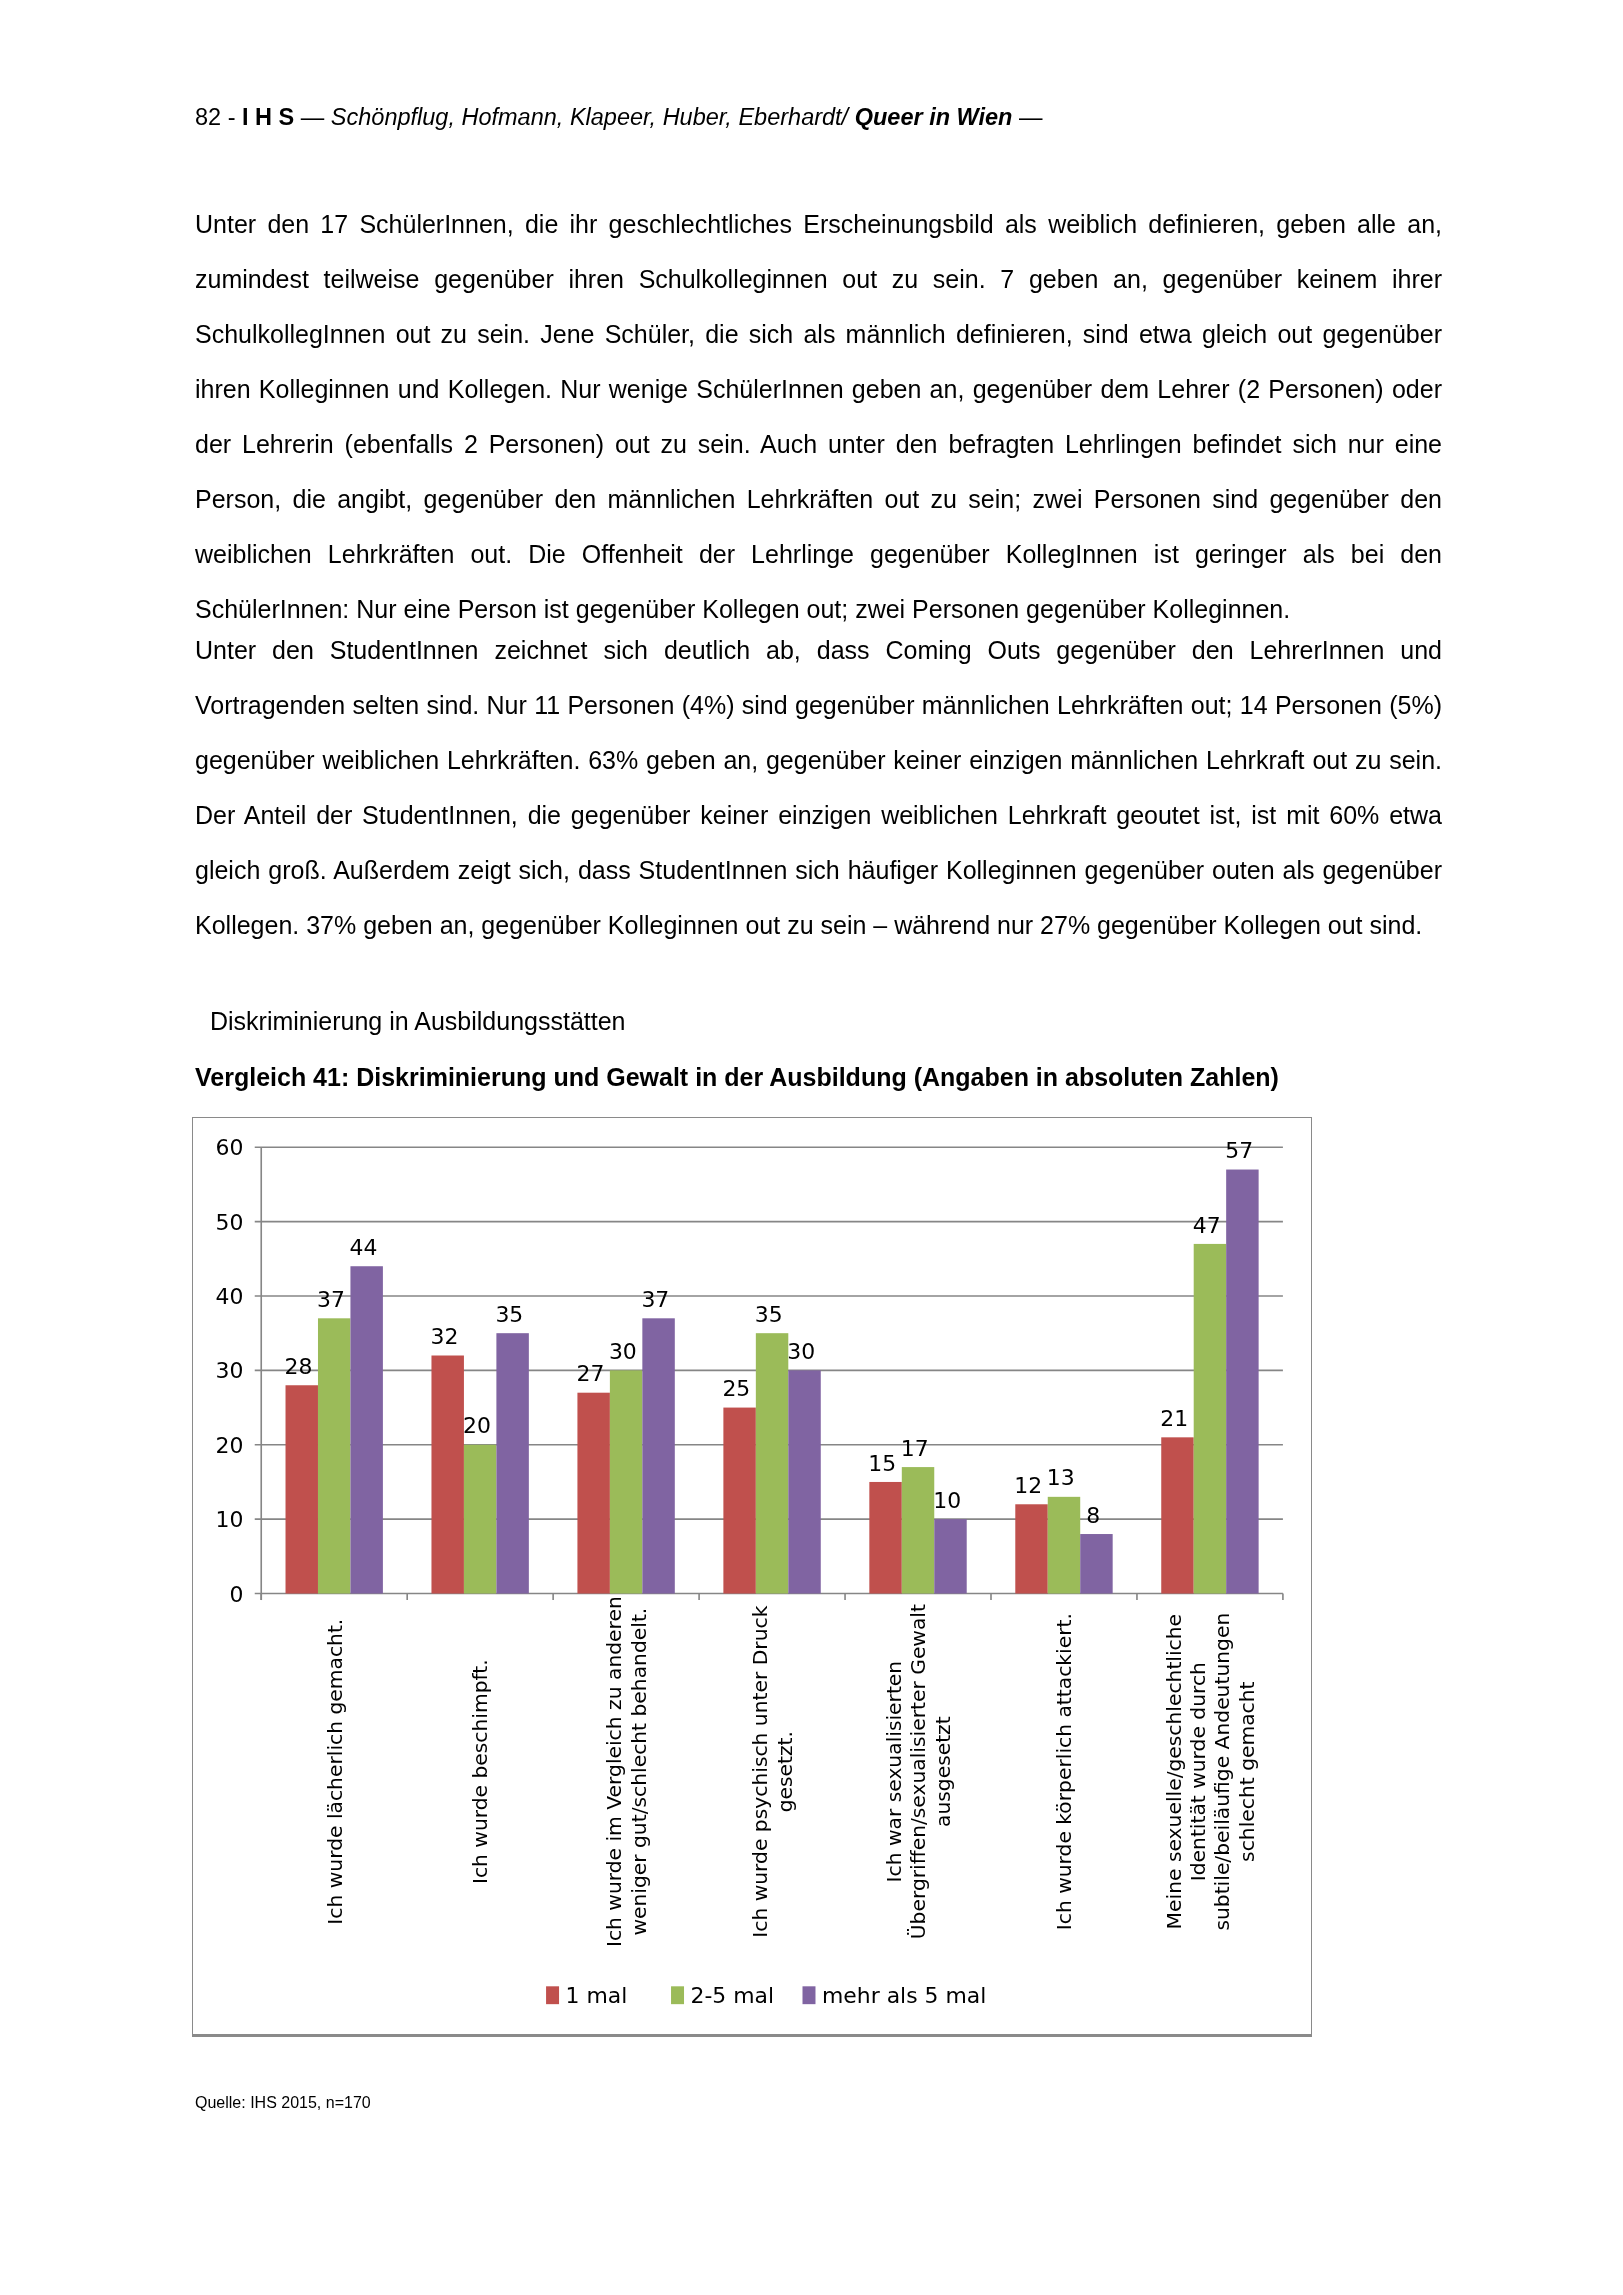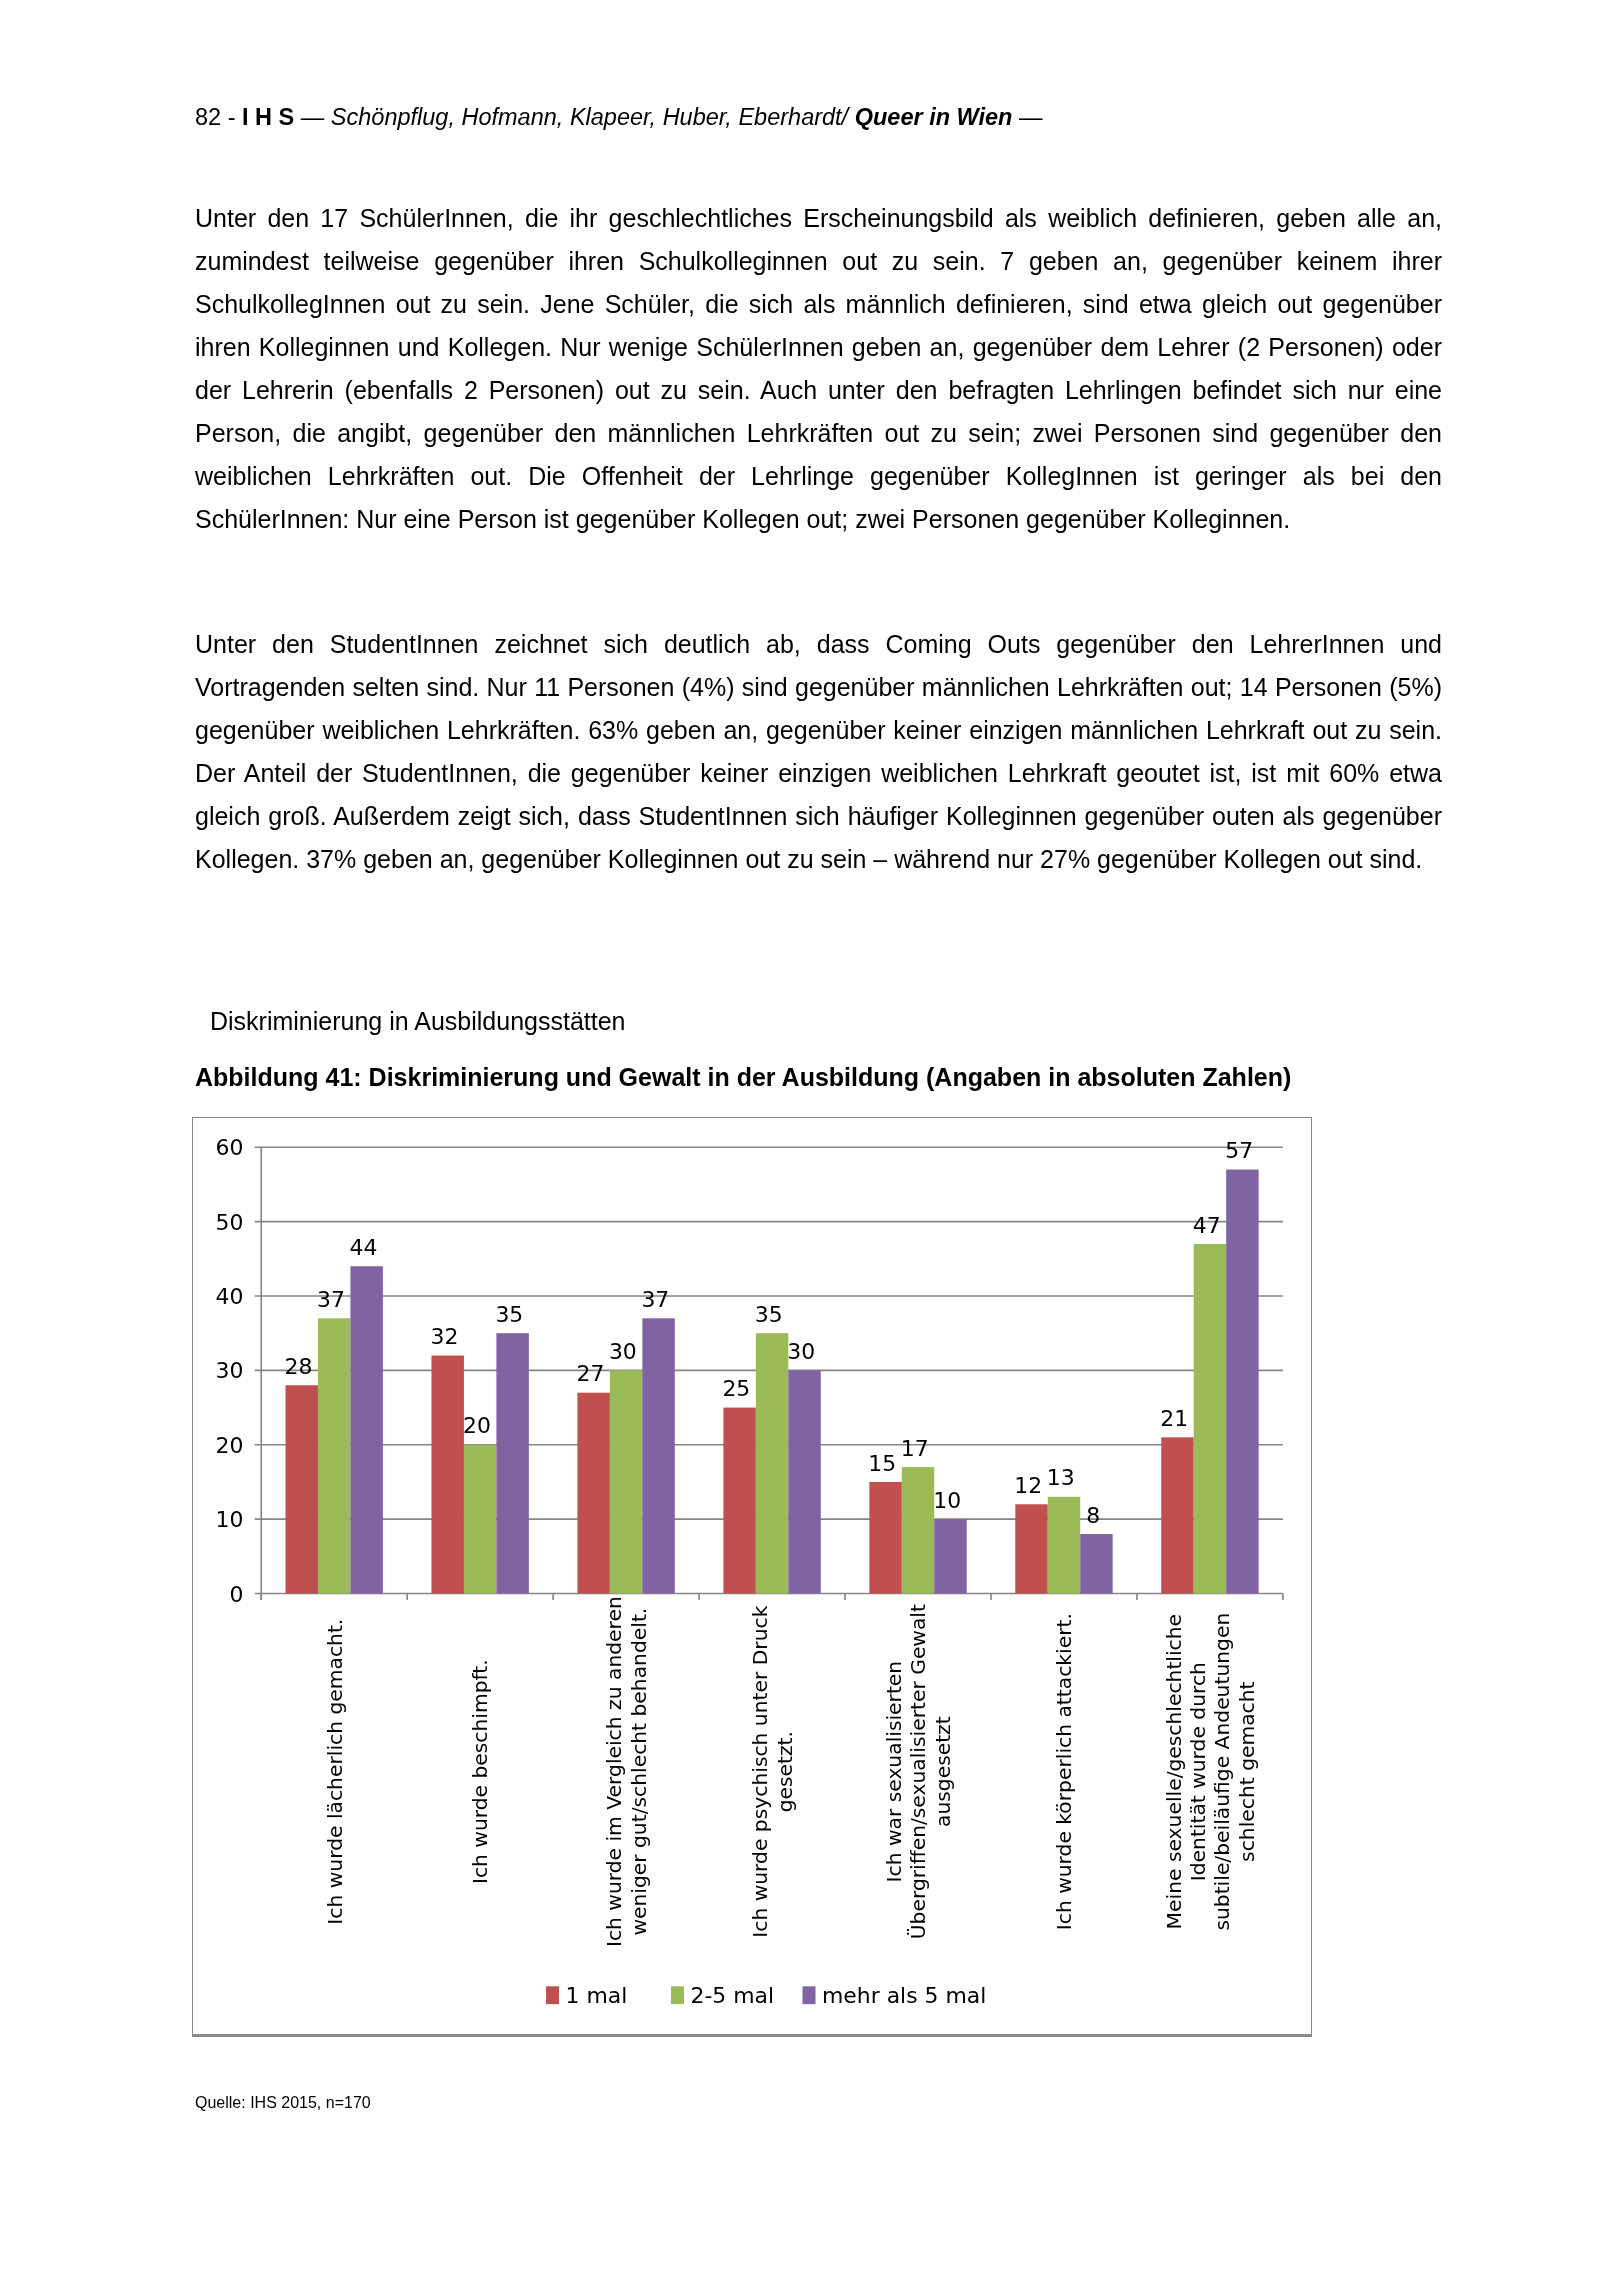--- a/index.html
+++ b/index.html
@@ -1,21 +1,21 @@
 <!DOCTYPE html>
 <html style="font-size:13px"><head>
 <meta charset="utf-8">
 <style>
   html, body { margin:0; padding:0; background:#ffffff; }
   body { width:1623px; height:2295px; position:relative; overflow:hidden; font-family:"Liberation Sans", sans-serif; color:#000; }
   .header { position:absolute; left:195px; top:104px; font-size:23.5px; white-space:nowrap; }
   .header .b { font-weight:bold; }
   .header .i { font-style:italic;margin-top:14px; }
   .header .bi { font-weight:bold; font-style:italic;margin-top:24px; }
-  .para { position:absolute; left:195px; width:1247px; font-size:25px; line-height:43px; text-align:justify; }
+  .para { position:absolute; left:195px; width:1247px; font-size:25px; line-height:55px; text-align:justify; }
   .para p { margin:0; }
   #para1 { top:197px; }
   #para2 { top:623px; }
   .h-section { position:absolute; left:210px; top:1007px; font-size:25px; font-weight:normal; }
   .h-figure { position:absolute; left:195px; top:1063px; font-size:25px; font-weight:bold; white-space:nowrap; }
   .source { position:absolute; left:195px; top:2094px; font-size:16px; }
   .chart-frame { position:absolute; left:192px; top:1117px; width:1120px; height:920px; border:1.6px solid #8a8a8a; border-bottom:3.2px solid #8a8a8a; background:#fff; box-sizing:border-box; }
   svg#chart { position:absolute; left:0; top:0; }
   .tick-label, .data-label, .cat-label, .legend-text { font-family:"DejaVu Sans", sans-serif; fill:#000; }
 </style>
@@ -32,21 +32,21 @@
 </div>
 
 <div class="para" id="para1">
   <p>Unter den 17 SchülerInnen, die ihr geschlechtliches Erscheinungsbild als weiblich definieren, geben alle an, zumindest teilweise gegenüber ihren Schulkolleginnen out zu sein. 7 geben an, gegenüber keinem ihrer SchulkollegInnen out zu sein. Jene Schüler, die sich als männlich definieren, sind etwa gleich out gegenüber ihren Kolleginnen und Kollegen. Nur wenige SchülerInnen geben an, gegenüber dem Lehrer (2 Personen) oder der Lehrerin (ebenfalls 2 Personen) out zu sein. Auch unter den befragten Lehrlingen befindet sich nur eine Person, die angibt, gegenüber den männlichen Lehrkräften out zu sein; zwei Personen sind gegenüber den weiblichen Lehrkräften out. Die Offenheit der Lehrlinge gegenüber KollegInnen ist geringer als bei den SchülerInnen: Nur eine Person ist gegenüber Kollegen out; zwei Personen gegenüber Kolleginnen.</p>
 </div>
 <div class="para" id="para2">
   <p>Unter den StudentInnen zeichnet sich deutlich ab, dass Coming Outs gegenüber den LehrerInnen und Vortragenden selten sind. Nur 11 Personen (4%) sind gegenüber männlichen Lehrkräften out; 14 Personen (5%) gegenüber weiblichen Lehrkräften. 63% geben an, gegenüber keiner einzigen männlichen Lehrkraft out zu sein. Der Anteil der StudentInnen, die gegenüber keiner einzigen weiblichen Lehrkraft geoutet ist, ist mit 60% etwa gleich groß. Außerdem zeigt sich, dass StudentInnen sich häufiger Kolleginnen gegenüber outen als gegenüber Kollegen. 37% geben an, gegenüber Kolleginnen out zu sein – während nur 27% gegenüber Kollegen out sind.</p>
 </div>
 
 <div class="h-section">Diskriminierung in Ausbildungsstätten</div>
-<div class="h-figure">Abbildung 41: Diskriminierung und Gewalt in der Ausbildung (Angaben in absoluten Zahlen)</div>
+<div class="h-figure">Vergleich 41: Diskriminierung und Gewalt in der Ausbildung (Angaben in absoluten Zahlen)</div>
 
 <div class="chart-frame">
   <svg id="chart" width="1120" height="917" viewBox="0 0 1380 1130">
       <line x1="76" x2="1343" y1="586" y2="586" stroke="#868686" stroke-width="2"></line>
       <text x="62" y="596" text-anchor="end" font-size="27" class="tick-label">0</text>
       <line x1="76" x2="1343" y1="494.33333333333337" y2="494.33333333333337" stroke="#868686" stroke-width="2"></line>
       <text x="62" y="504.33333333333337" text-anchor="end" font-size="27" class="tick-label">10</text>
       <line x1="76" x2="1343" y1="402.6666666666667" y2="402.6666666666667" stroke="#868686" stroke-width="2"></line>
       <text x="62" y="412.6666666666667" text-anchor="end" font-size="27" class="tick-label">20</text>
       <line x1="76" x2="1343" y1="311" y2="311" stroke="#868686" stroke-width="2"></line>

